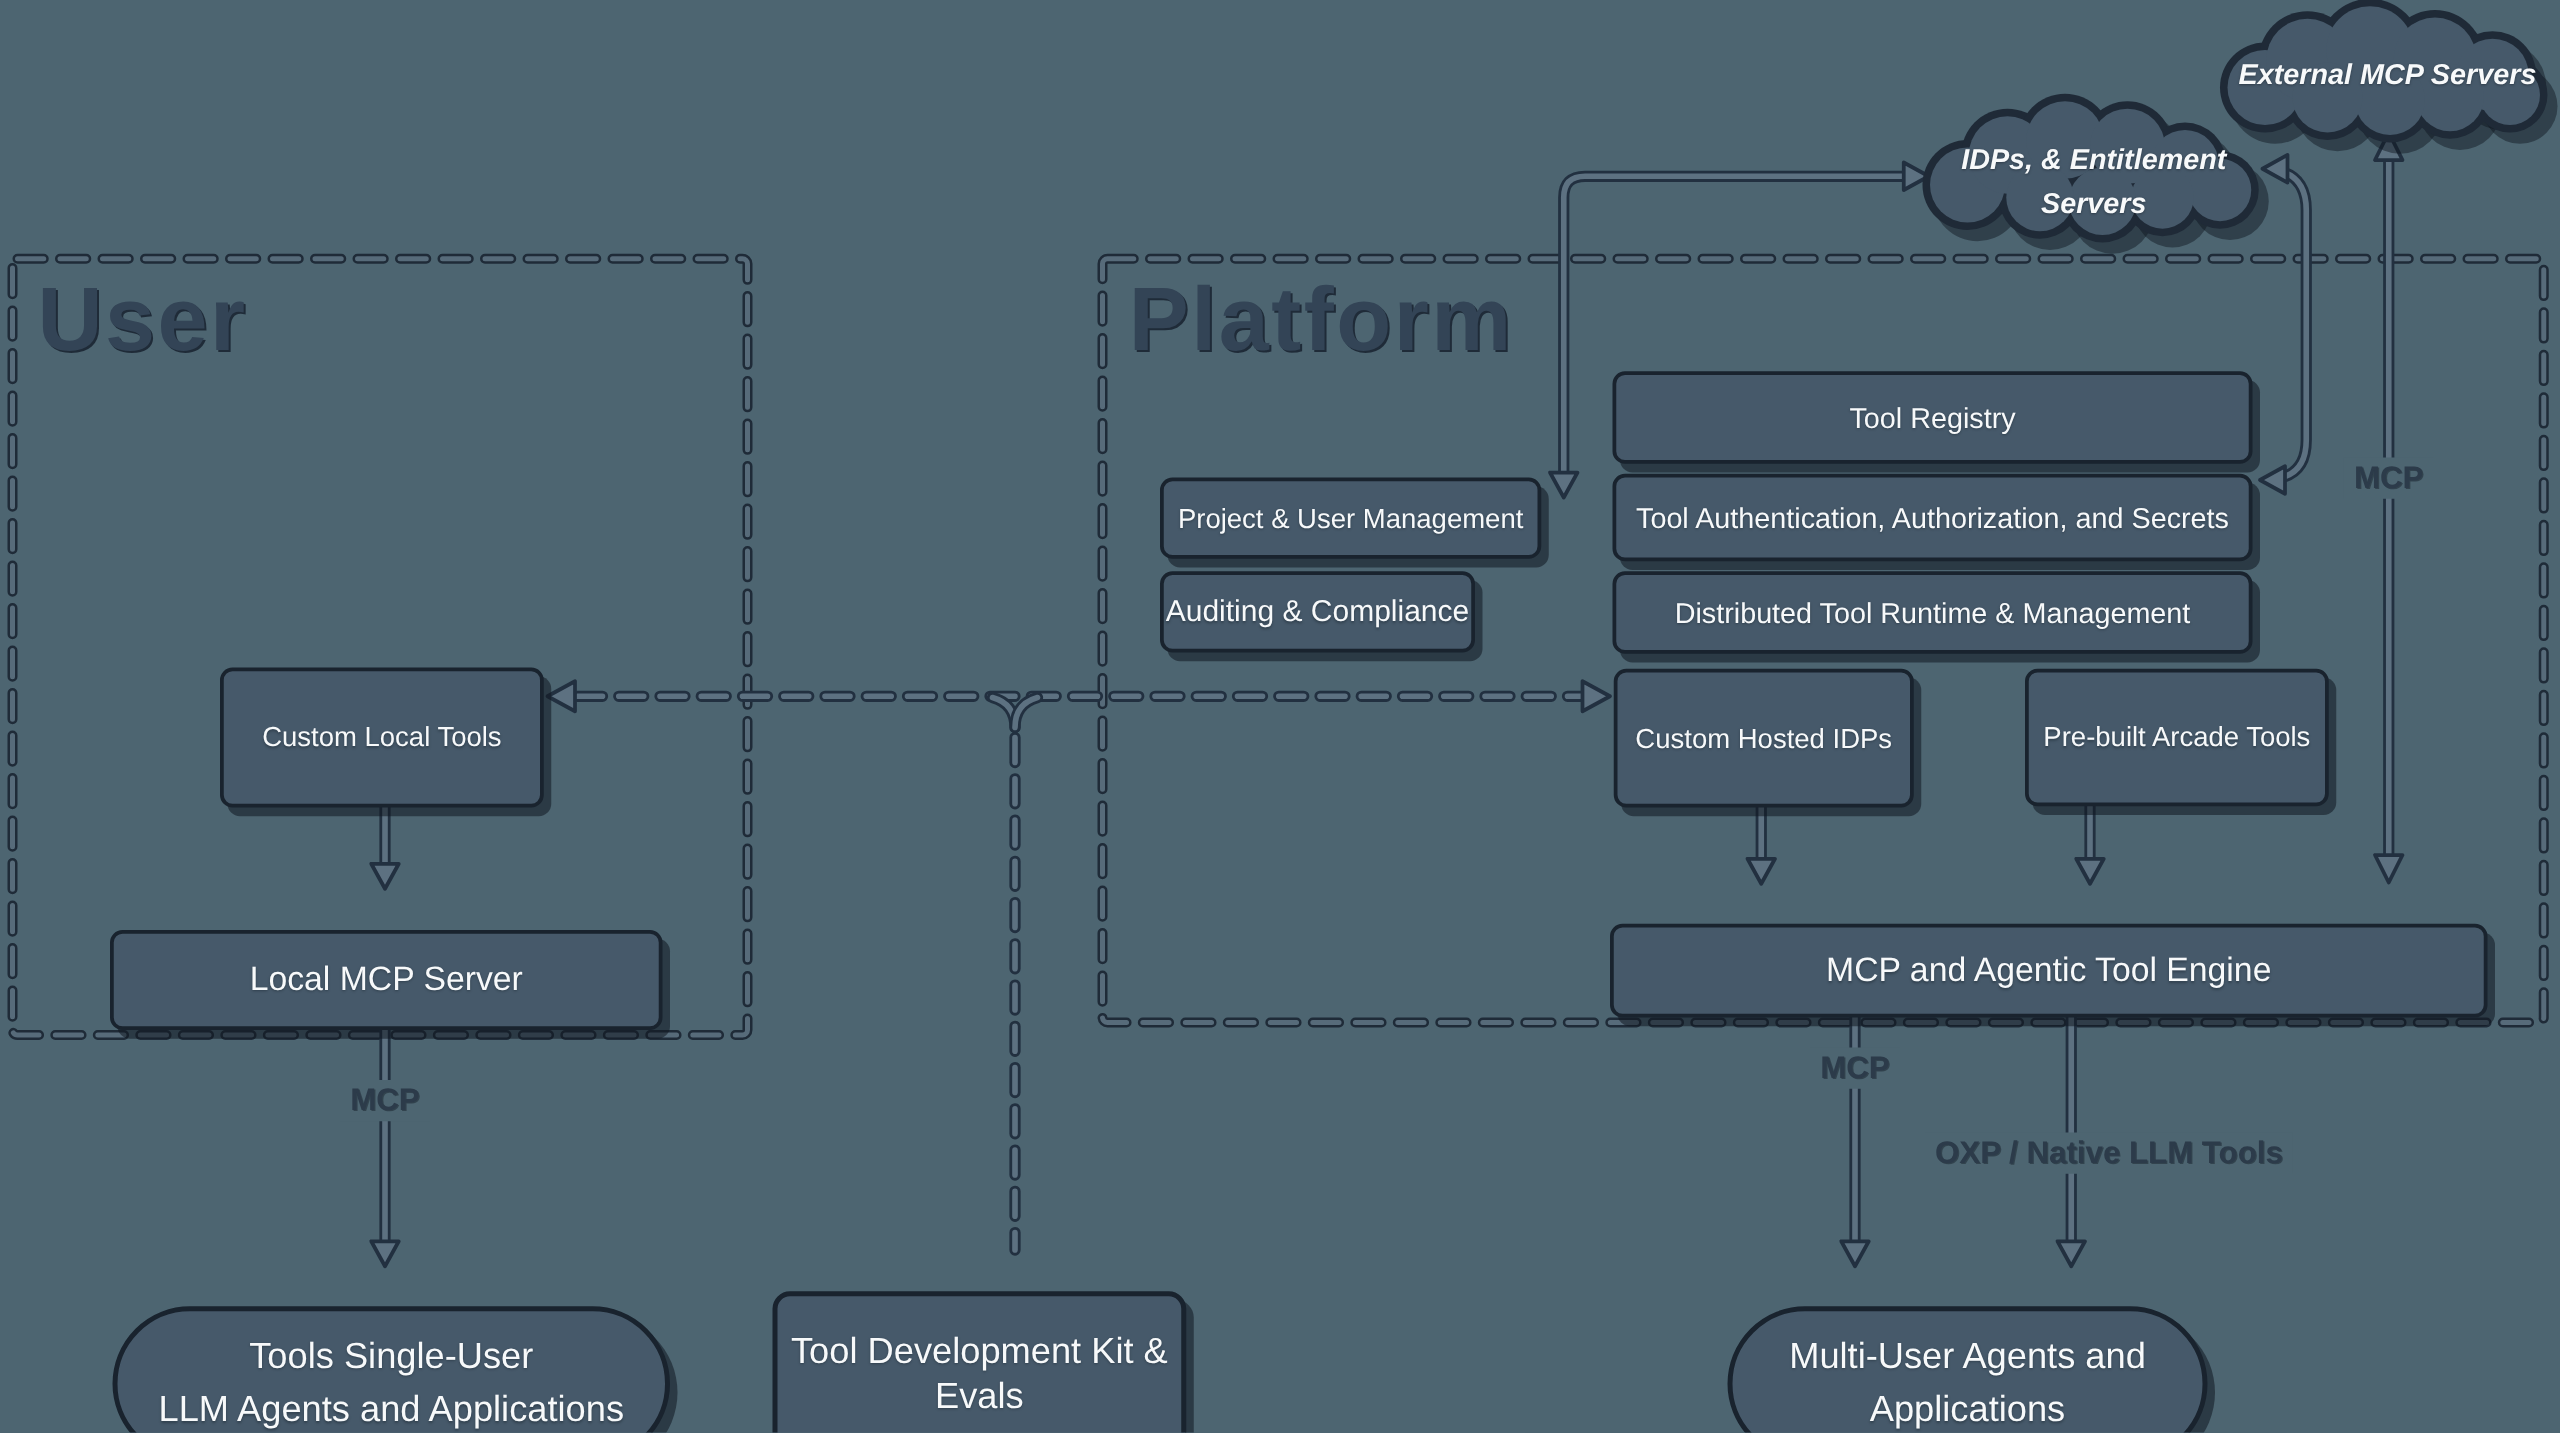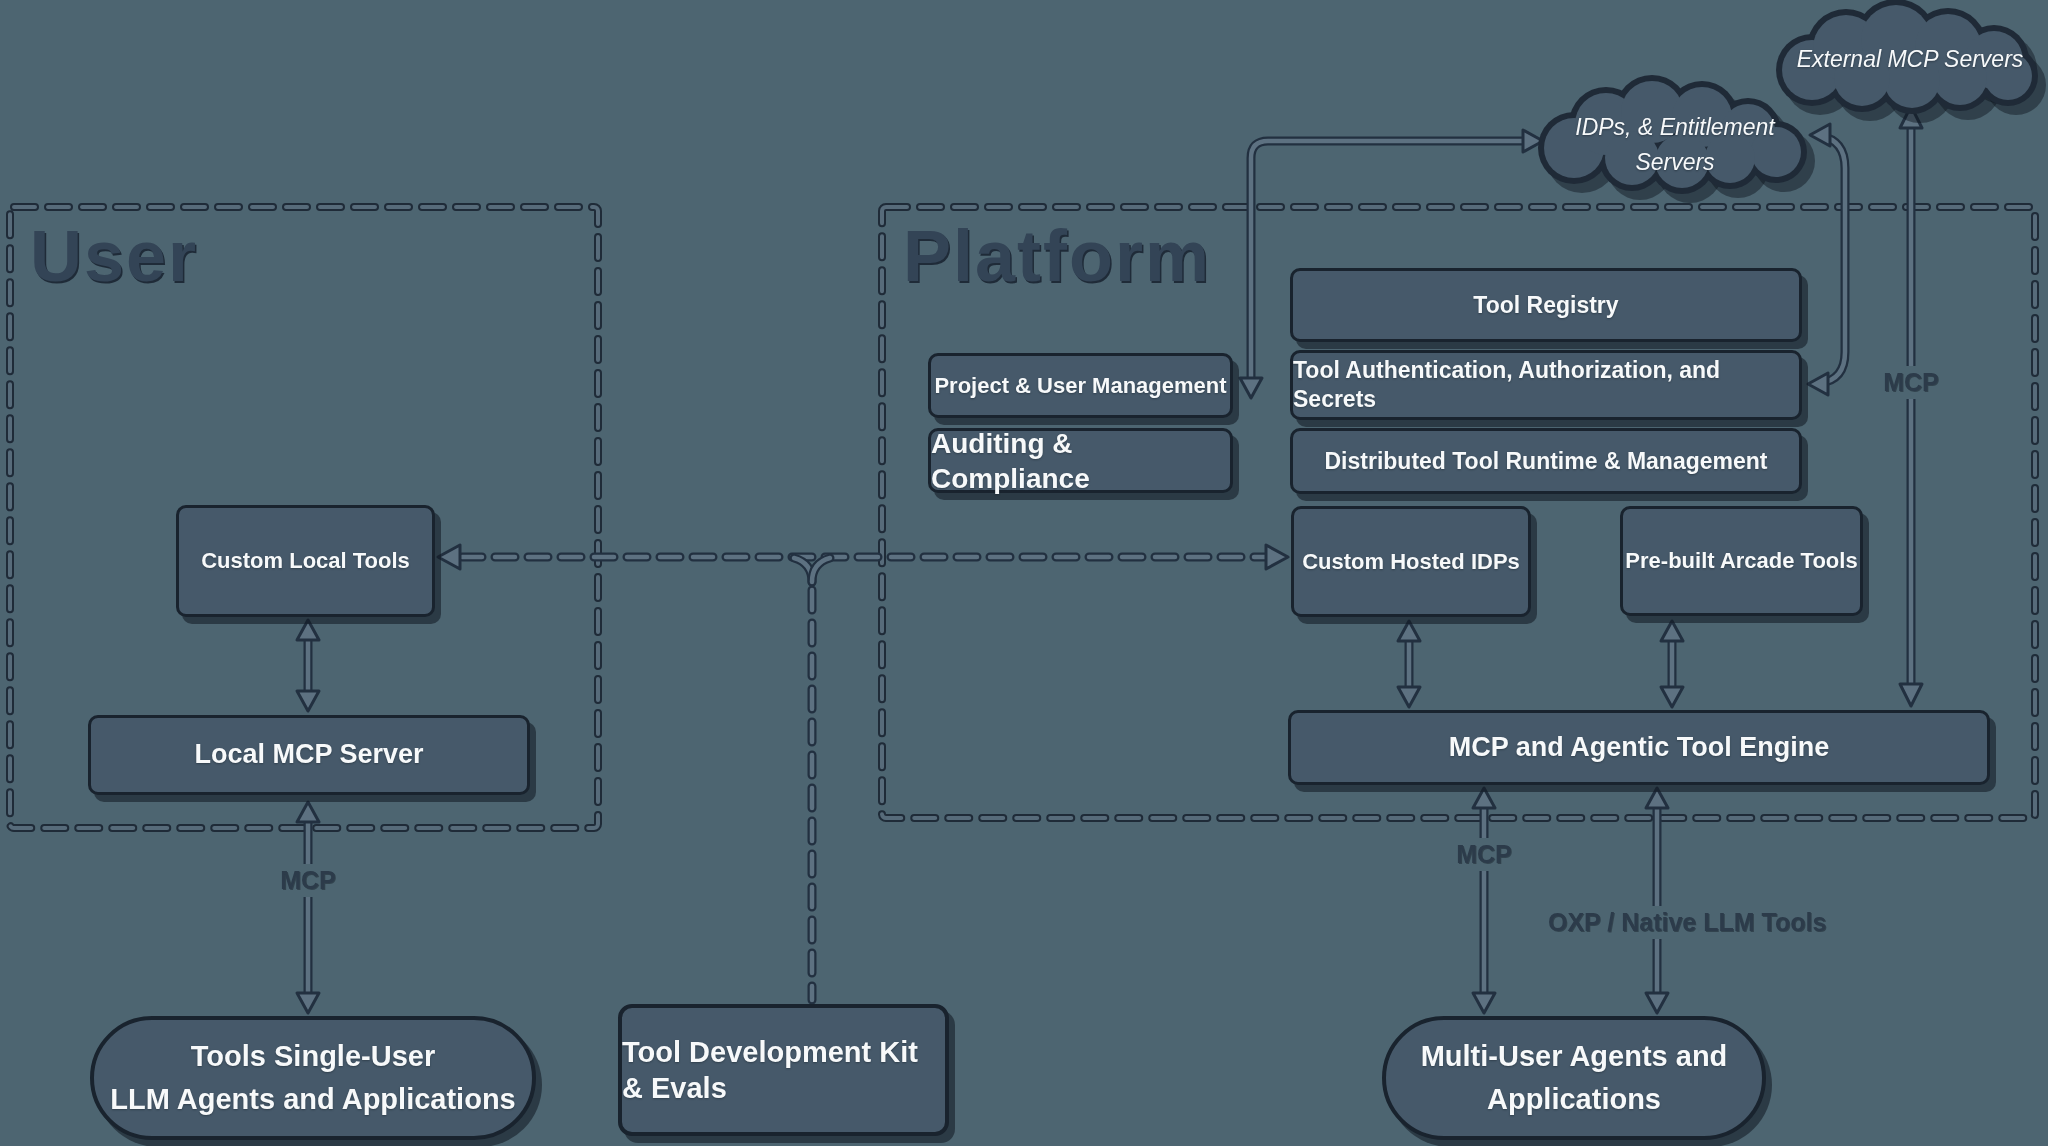--- a/index.html
+++ b/index.html
@@ -37,36 +37,37 @@
 
   
   .node{
     position:absolute;
     background:var(--node-fill);
     border:3px solid var(--node-border);
     border-radius:10px;
     box-shadow:6px 7px 0 var(--shadow);
     color:var(--node-text);
     display:flex;flex-direction:column;align-items:center;justify-content:center;
-    text-align:left;font-weight:bold;
+    text-align:center;font-weight:normal;
     text-shadow:0 1px 2px rgba(10,16,22,.35);
     line-height:1.25;
+    margin-top:29px;
   }
   .pill{border-radius:64px;border-width:4px;font-size:29px;line-height:1.5}
   .tdk{border-radius:14px;border-width:4px;font-size:29px}
 
   .group-title{
     position:absolute;
     font-size:72px;font-weight:bold;letter-spacing:2px;
     color:var(--title);
     text-shadow:1.5px 1.5px 0 #1f2b38;
   }
   .cloud-text{
     position:absolute;
-    color:var(--node-text);font-weight:normal;font-style:italic;font-size:23px;
+    color:var(--node-text);font-weight:bold;font-style:italic;font-size:23px;
     text-align:center;line-height:1.5;
     text-shadow:0 1px 2px rgba(10,16,22,.4);
   }
   .edge-label{
     position:absolute;
     color:var(--label-dark);
     background:var(--bg);
     font-weight:bold;font-size:25px;
     text-align:center;
     padding:2px 8px;
@@ -248,21 +249,21 @@
     <span>Servers</span>
   </div>
 
   <div class="node" style="left:176px;top:505px;width:259px;height:112px;font-size:22px">Custom Local Tools</div>
   <div class="node" style="left:88px;top:715px;width:442px;height:80px;font-size:27px">Local MCP Server</div>
 
   <div class="node" style="left:1290px;top:268px;width:512px;height:74px;font-size:23px">Tool Registry</div>
   <div class="node" style="left:1290px;top:350px;width:512px;height:70px;font-size:23px">Tool Authentication, Authorization, and Secrets</div>
   <div class="node" style="left:1290px;top:428px;width:512px;height:66px;font-size:23px">Distributed Tool Runtime &amp; Management</div>
   <div class="node" style="left:928px;top:353px;width:305px;height:65px;font-size:22px">Project &amp; User Management</div>
-  <div class="node" style="left:928px;top:428px;width:305px;height:65px;font-size:28px">Auditing &amp; Compliance</div>
+  <div class="node" style="left:928px;top:428px;width:252px;height:65px;font-size:24px">Auditing &amp; Compliance</div>
   <div class="node" style="left:1291px;top:506px;width:240px;height:111px;font-size:22px">Custom Hosted IDPs</div>
   <div class="node" style="left:1620px;top:506px;width:243px;height:110px;font-size:22px">Pre-built Arcade Tools</div>
   <div class="node" style="left:1288px;top:710px;width:702px;height:75px;font-size:27px">MCP and Agentic Tool Engine</div>
 
   <div class="node pill" style="left:90px;top:1016px;width:446px;height:124px">
     <span>Tools Single-User</span>
     <span>LLM Agents and Applications</span>
   </div>
   <div class="node tdk" style="left:618px;top:1004px;width:331px;height:132px">Tool Development Kit &amp; Evals</div>
   <div class="node pill" style="left:1382px;top:1016px;width:384px;height:124px">

